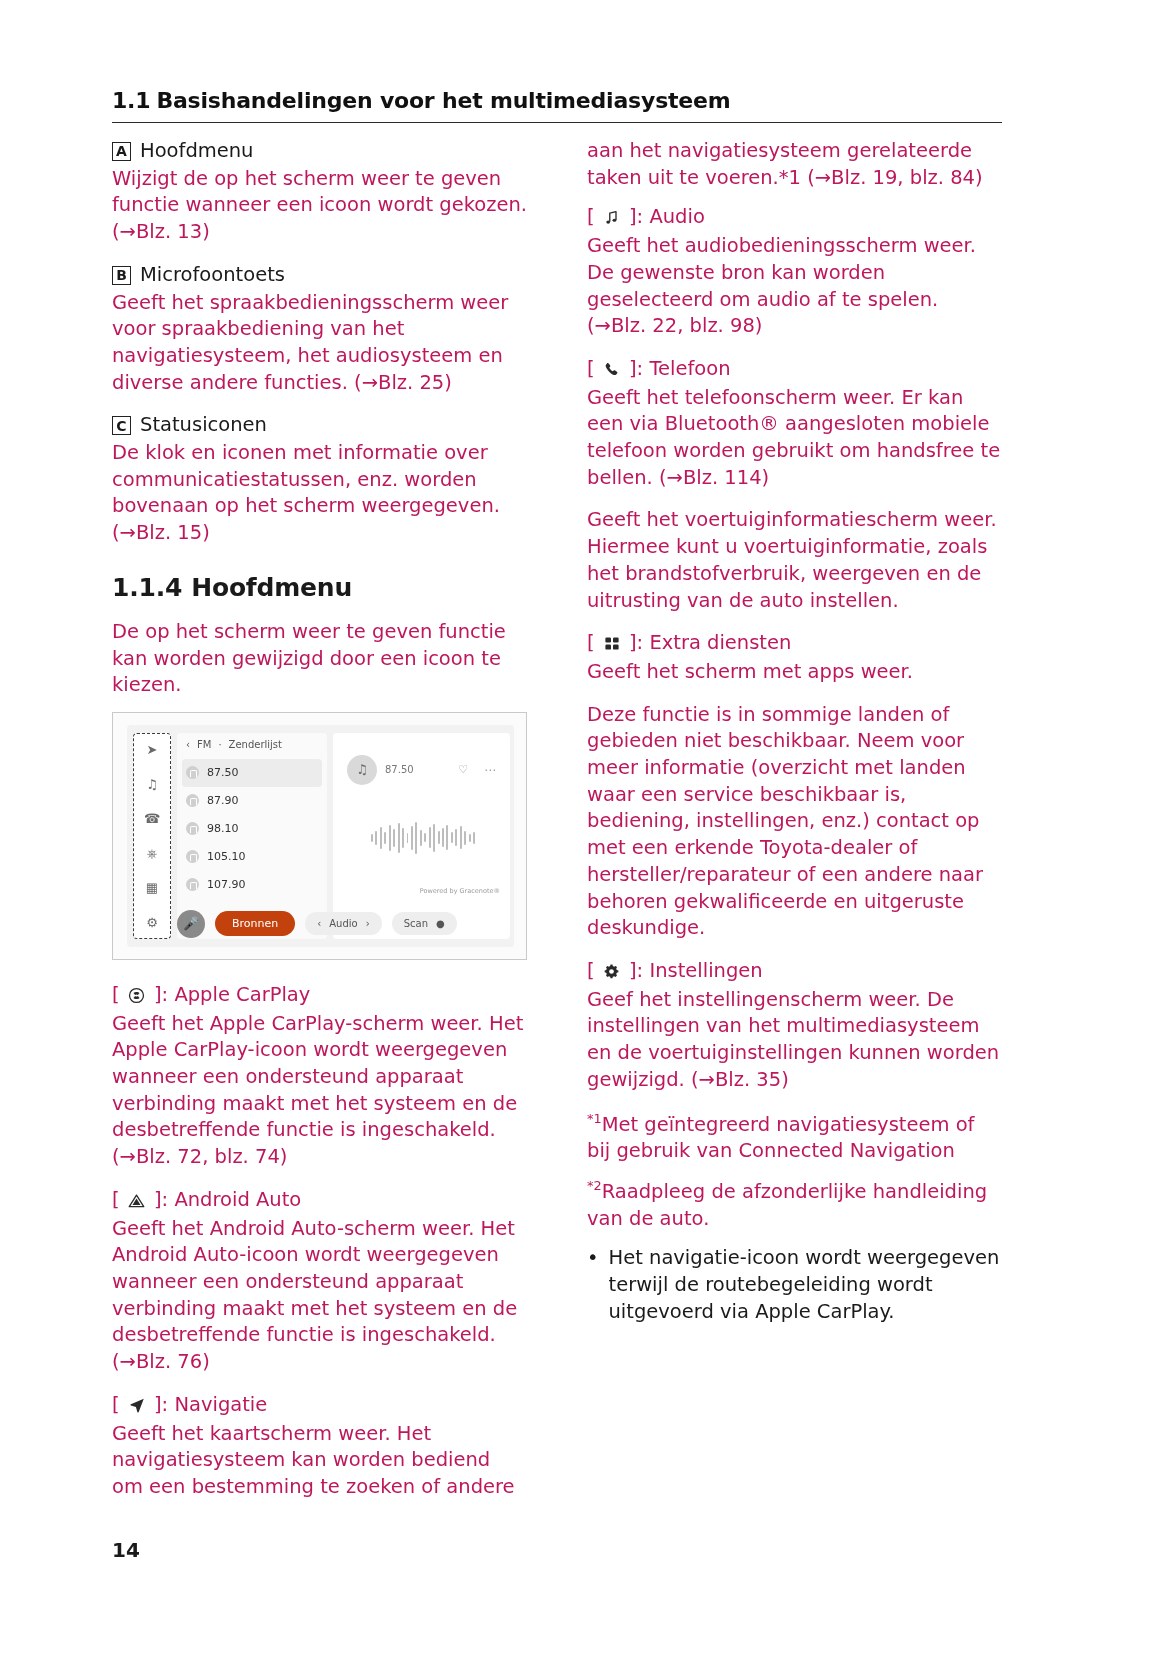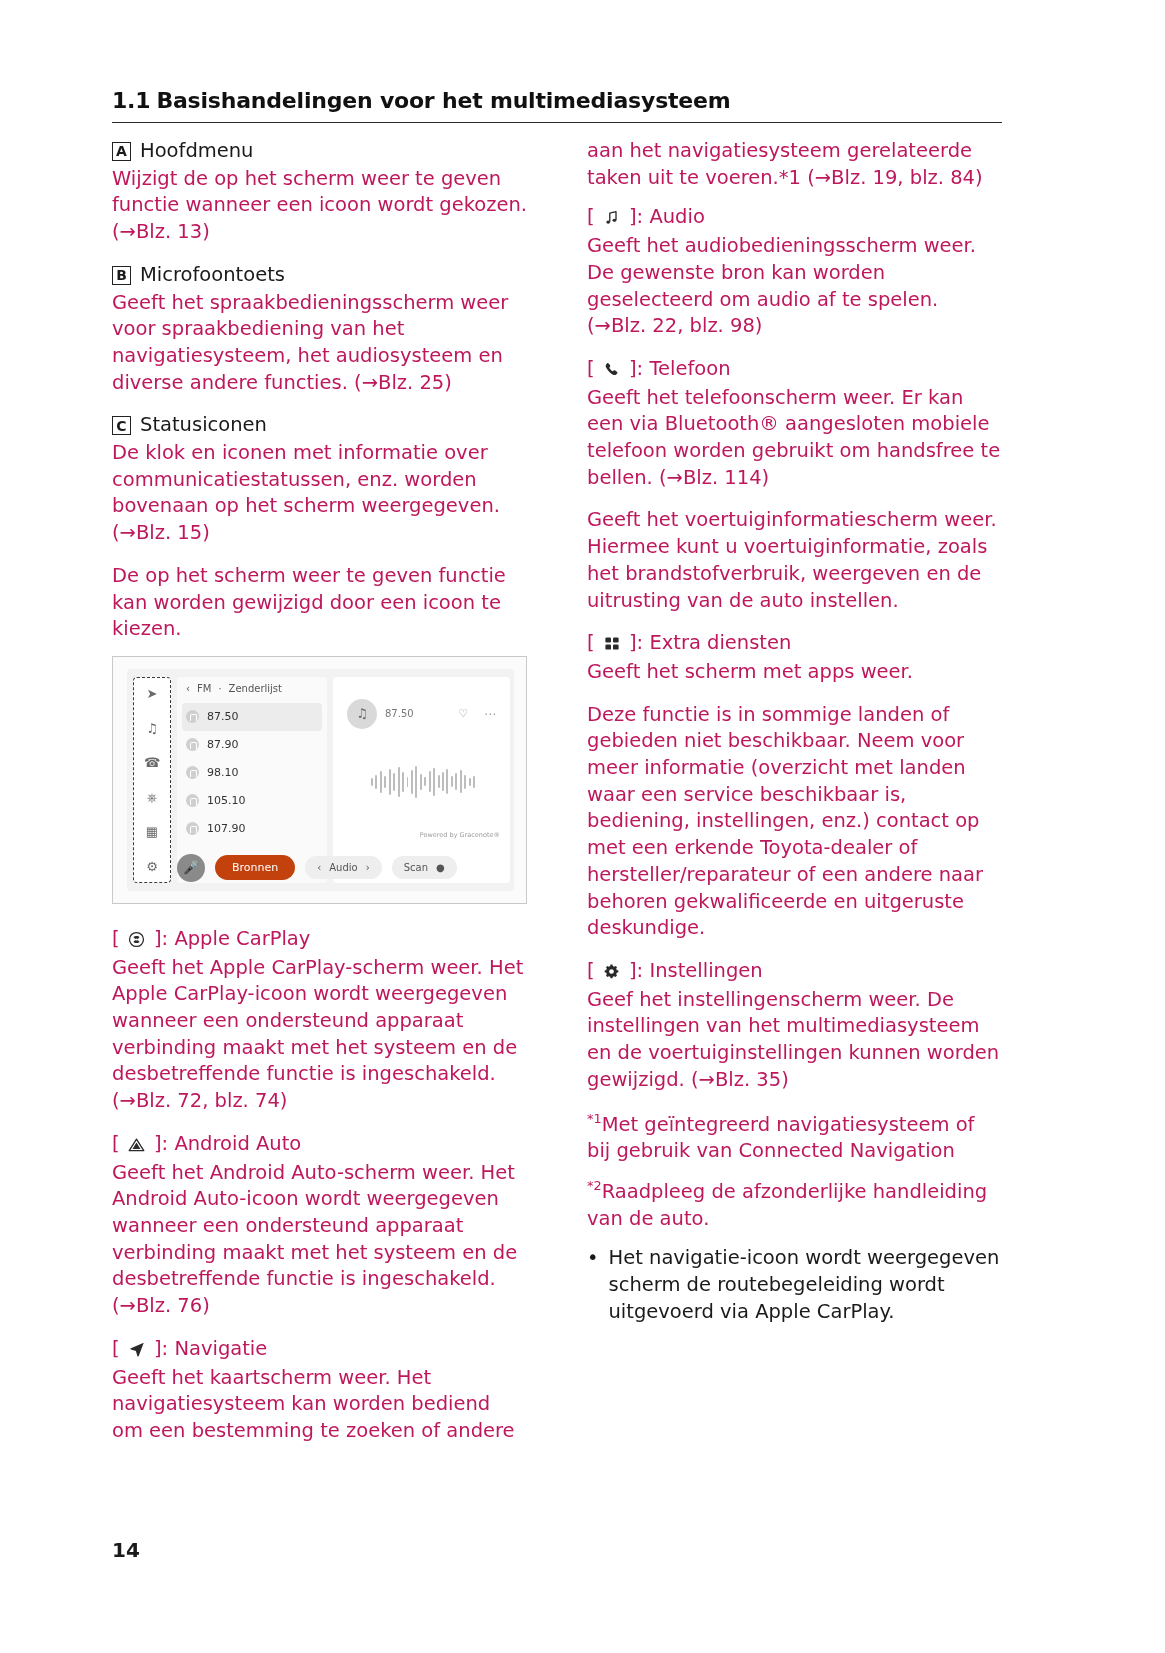--- a/index.html
+++ b/index.html
@@ -324,20 +324,23 @@
         <span>Microfoontoets</span>
       </div>
       <p class="desc">Geeft het spraakbedieningsscherm weer voor spraakbediening van het navigatiesysteem, het audiosysteem en diverse andere functies. (→Blz. 25)</p>
 
       <div class="labelline">
         <span class="boxletter">C</span>
         <span>Statusiconen</span>
       </div>
       <p class="desc">De klok en iconen met informatie over communicatiestatussen, enz. worden bovenaan op het scherm weergegeven. (→Blz. 15)</p>
 
+      <h2 class="section">
+        <span class="num">1.1.4</span><span>Hoofdmenu</span>
+      </h2>
 
       <p>De op het scherm weer te geven functie kan worden gewijzigd door een icoon te kiezen.</p>
 
       <div class="figure">
         <div class="hu">
 
           <div class="hu-rail">
             <span class="ricon">➤</span>
             <span class="ricon">♫</span>
             <span class="ricon">☎</span>
@@ -523,21 +526,21 @@
         <span>]: Instellingen</span>
       </p>
       <p class="desc">Geef het instellingenscherm weer. De instellingen van het multimediasysteem en de voertuiginstellingen kunnen worden gewijzigd. (→Blz. 35)</p>
 
       <p><sup>*1</sup><span>Met geïntegreerd navigatiesysteem of bij gebruik van Connected Navigation</span></p>
 
       <p><sup>*2</sup><span>Raadpleeg de afzonderlijke handleiding van de auto.</span></p>
 
       <div class="bullet-row">
         <span class="bullet-dot">•</span>
-        <span>Het navigatie-icoon wordt weergegeven scherm de routebegeleiding wordt uitgevoerd via Apple CarPlay.</span>
+        <span>Het navigatie-icoon wordt weergegeven terwijl de routebegeleiding wordt uitgevoerd via Apple CarPlay.</span>
       </div>
 
     </div>
   </div>
 
   <div class="foot">14</div>
 
 </div>
 
 </body></html>

